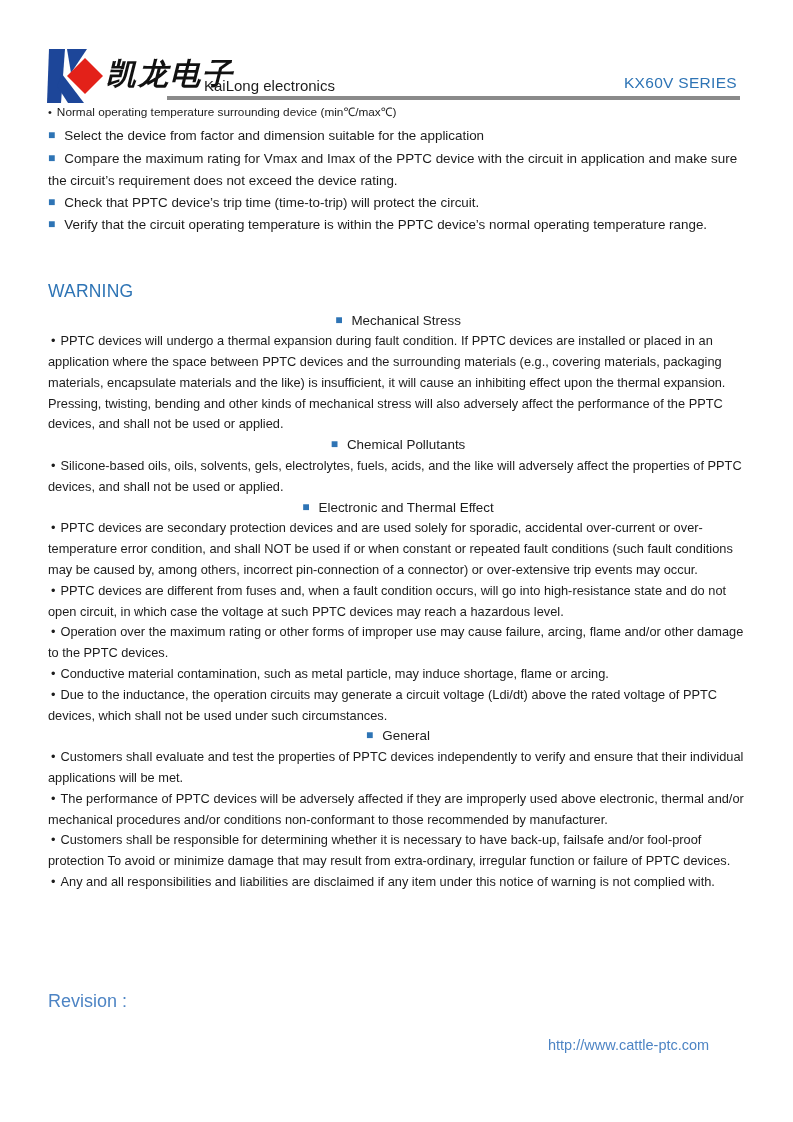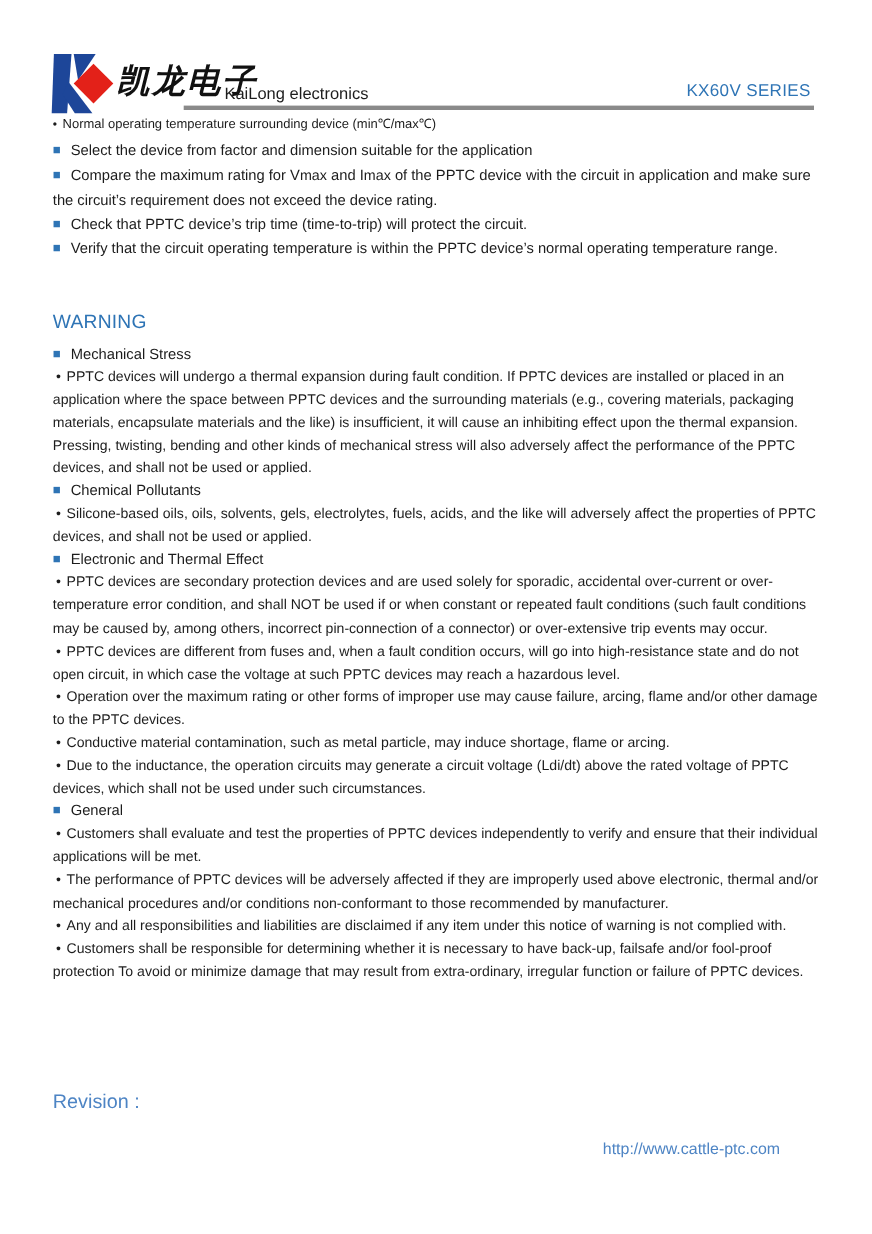--- a/index.html
+++ b/index.html
@@ -25,21 +25,21 @@
   .content{position:absolute;left:48px;top:104px;width:700px;}
   .note{font-size:11.8px;line-height:16px;margin:0 0 5px 0;}
   .note .dot{font-size:11px;}
   .item{font-size:13.4px;line-height:21.5px;}
   .sq{color:#2e74b5;font-size:12px;margin-right:9px;position:relative;top:-1px;}
   .mx{font-size:13px;}
   .warn-title{
     margin:44px 0 9px 0;font-size:17.5px;font-weight:400;color:#2e74b5;
     letter-spacing:0.2px;
   }
-  .head{font-size:13.4px;line-height:20.8px;}
+  .head{font-size:13.4px;line-height:20.8px;text-align:center;}
   .para{font-size:12.8px;line-height:20.8px;text-indent:3px;}
   .dot{margin-right:5px;}
   
   .rev-label{position:absolute;left:48px;top:991px;font-size:18px;color:#4d84c4;}
   .site-link{position:absolute;left:548px;top:1037px;font-size:14.5px;color:#4d84c4;cursor:pointer;}
 </style>
 </head>
 <body>
 
 <div class="page">
@@ -79,21 +79,21 @@
     <div class="head"><span class="sq">■</span><span>Electronic and Thermal Effect</span></div>
     <div class="para"><span class="dot">•</span><span>PPTC devices are secondary protection devices and are used solely for sporadic, accidental over-current or over-temperature error condition, and shall NOT be used if or when constant or repeated fault conditions (such fault conditions may be caused by, among others, incorrect pin-connection of a connector) or over-extensive trip events may occur.</span></div>
     <div class="para"><span class="dot">•</span><span>PPTC devices are different from fuses and, when a fault condition occurs, will go into high-resistance state and do not open circuit, in which case the voltage at such PPTC devices may reach a hazardous level.</span></div>
     <div class="para"><span class="dot">•</span><span>Operation over the maximum rating or other forms of improper use may cause failure, arcing, flame and/or other damage to the PPTC devices.</span></div>
     <div class="para"><span class="dot">•</span><span>Conductive material contamination, such as metal particle, may induce shortage, flame or arcing.</span></div>
     <div class="para"><span class="dot">•</span><span>Due to the inductance, the operation circuits may generate a circuit voltage (Ldi/dt) above the rated voltage of PPTC devices, which shall not be used under such circumstances.</span></div>
 
     <div class="head"><span class="sq">■</span><span>General</span></div>
     <div class="para"><span class="dot">•</span><span>Customers shall evaluate and test the properties of PPTC devices independently to verify and ensure that their individual applications will be met.</span></div>
     <div class="para"><span class="dot">•</span><span>The performance of PPTC devices will be adversely affected if they are improperly used above electronic, thermal and/or mechanical procedures and/or conditions non-conformant to those recommended by manufacturer.</span></div>
+    <div class="para"><span class="dot">•</span><span>Customers shall be responsible for determining whether it is necessary to have back-up, failsafe and/or fool-proof protection To avoid or minimize damage that may result from extra-ordinary, irregular function or failure of PPTC devices.</span></div>
     <div class="para"><span class="dot">•</span><span>Any and all responsibilities and liabilities are disclaimed if any item under this notice of warning is not complied with.</span></div>
-    <div class="para"><span class="dot">•</span><span>Customers shall be responsible for determining whether it is necessary to have back-up, failsafe and/or fool-proof protection To avoid or minimize damage that may result from extra-ordinary, irregular function or failure of PPTC devices.</span></div>
 
   </main>
 
   <span class="rev-label">Revision :</span>
   <span class="site-link">http://www.cattle-ptc.com</span>
 
 </div>
 
 </body></html>

